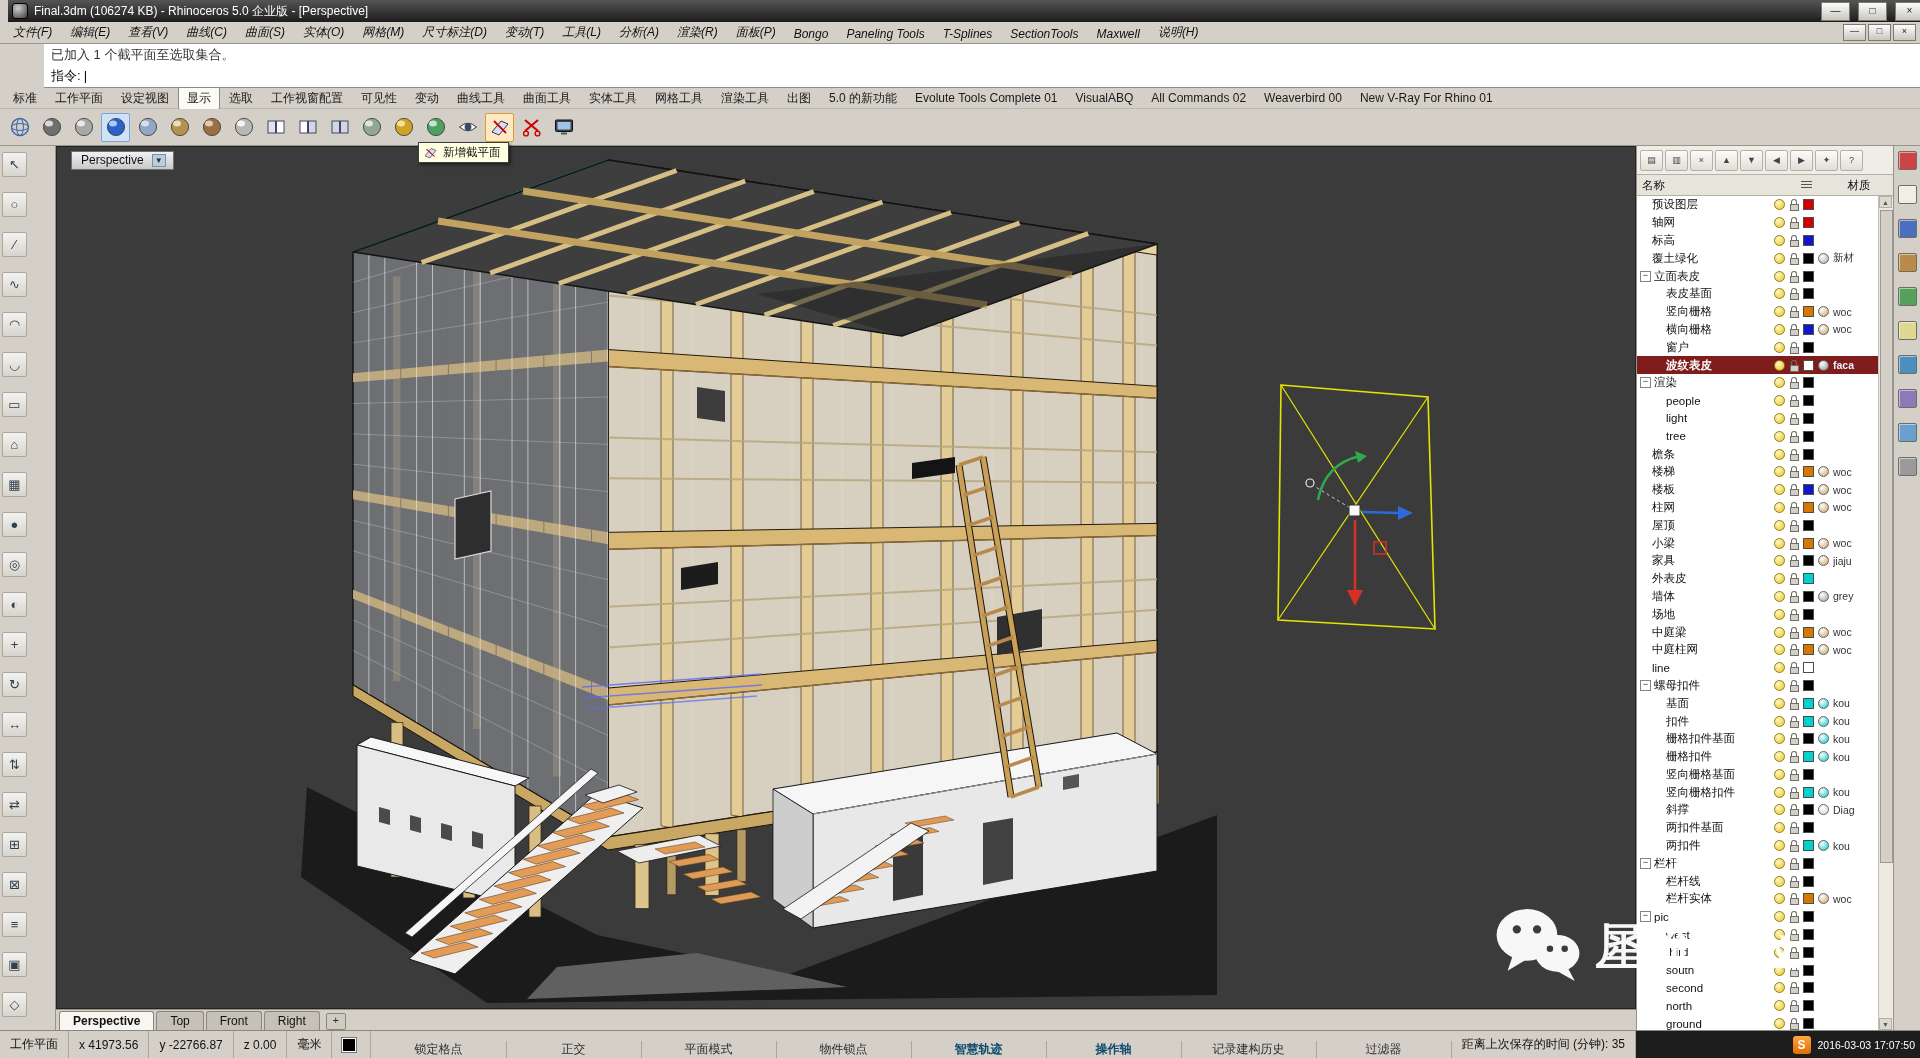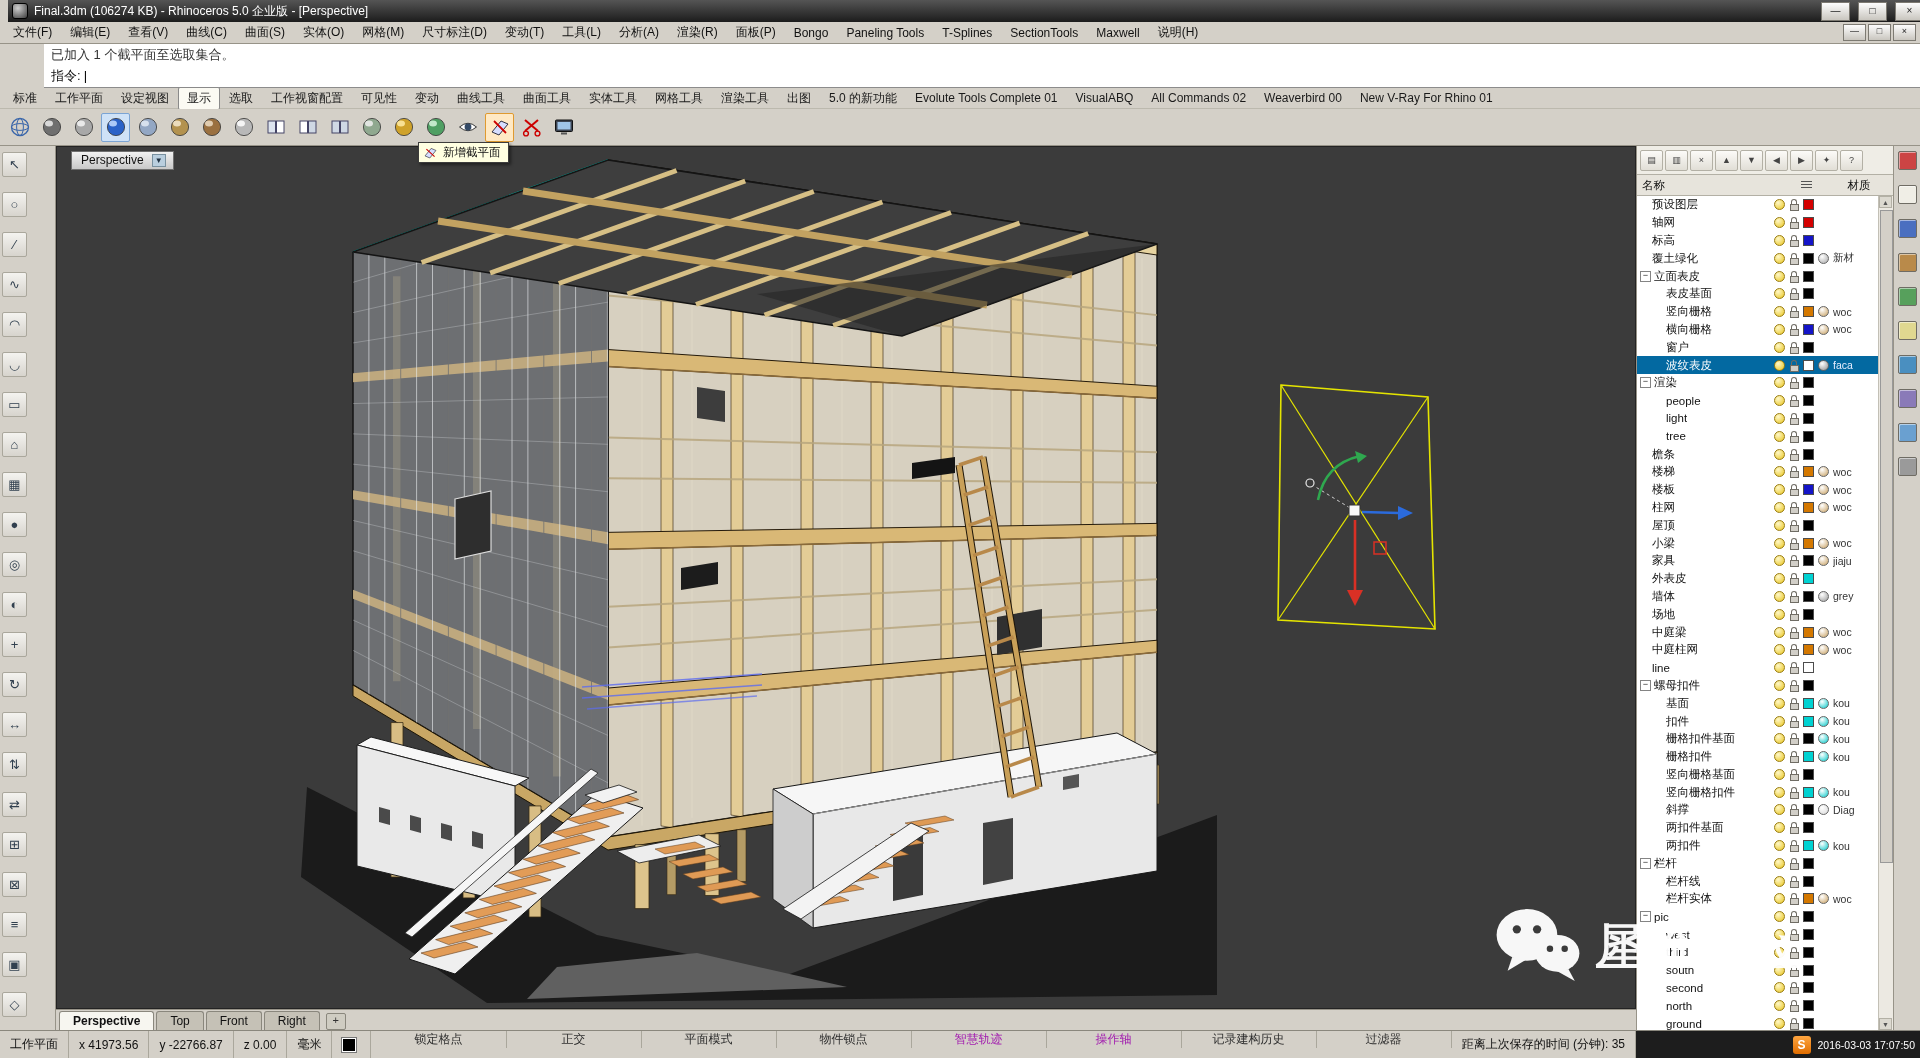--- a/index.html
+++ b/index.html
@@ -13,21 +13,21 @@
     gap:6px;padding:0 4px;box-sizing:border-box;font-size:12px;}
   .app-icon{width:14px;height:14px;border-radius:3px;border:1px solid #000;
     background:radial-gradient(circle at 35% 30%,#cfcfcf,#3c3c3c);flex:none;}
   .winbtn{width:27px;height:17px;background:linear-gradient(#fdfdfd,#c9c6bf);border:1px solid #7d7a72;
     color:#222;font-size:10px;line-height:15px;text-align:center;margin-left:2px;flex:none;}
   .winbtn.sm{width:21px;height:15px;line-height:13px;font-size:9px;}
 
   
   #menubar{position:absolute;left:0;top:22px;width:1920px;height:22px;background:#d4d0c8;
     border-bottom:1px solid #979388;display:flex;align-items:center;padding:0 4px;box-sizing:border-box;}
-  #menu-items{display:flex;align-items:center;}
+  #menu-items{display:flex;align-items:flex-end;font-style:italic;}
   .menu-item{padding:2px 9px;white-space:nowrap;}
 
   
   #cmdarea{position:absolute;left:0;top:44px;width:1920px;height:44px;background:#fff;
     border-bottom:1px solid #8c8c8c;box-sizing:border-box;margin-left:44px;}
   .cmd-line{height:21px;line-height:21px;padding-left:7px;font-size:13px;white-space:nowrap;}
   .cmd-history{color:#333;}
   .caret{margin-left:3px;color:#000;}
   #cmd-scroll{position:absolute;right:0;top:0;width:16px;height:43px;background:#efede7;
     border-left:1px solid #c5c2b8;display:flex;flex-direction:column;}
@@ -82,21 +82,21 @@
   #lp-toolbar{height:24px;display:flex;align-items:center;gap:2px;padding:2px 3px;border-bottom:1px solid #b3b0a5;}
   .lpt{width:21px;height:19px;border:1px solid #b3b0a5;background:linear-gradient(#fcfbf8,#e1ded6);
     display:flex;align-items:center;justify-content:center;font-size:9px;color:#444;border-radius:2px;}
   #lp-header{height:20px;display:flex;align-items:center;font-size:11.5px;background:#e7e4dc;
     border-bottom:1px solid #b3b0a5;padding:0 5px;gap:18px;}
   .hlines{width:11px;height:9px;background-image:linear-gradient(#555 1.5px,transparent 1.5px);
     background-size:11px 3px;}
   #lp-header .mat-h{width:58px;text-align:center;}
   #layer-list{flex:1;background:#fff;overflow:hidden;position:relative;}
   .lrow{height:17.8px;display:flex;align-items:center;font-size:11.5px;padding-right:17px;box-sizing:border-box;}
-  .lrow.sel{background:#0369a1;color:#fff;}
+  .lrow.sel{background:#7f1d1d;color:#fff;font-weight:bold;}
   .lind{flex:none;}
   .grpbox{width:9px;height:9px;flex:none;border:1px solid #848484;background:#fff;color:#222;
     font-size:9px;line-height:7px;text-align:center;margin-right:3px;}
   .lexp-sp{width:12px;flex:none;}
   .lname{white-space:nowrap;overflow:hidden;text-overflow:ellipsis;max-width:116px;}
   .lright{margin-left:auto;display:flex;align-items:center;gap:4px;flex:none;width:102px;}
   .bulb{width:9px;height:9px;border-radius:50%;flex:none;border:1px solid #9a7d10;
     background:radial-gradient(circle at 35% 30%,#fff8c8,#e9c51f);}
   .lockw{width:10px;height:13px;position:relative;flex:none;}
   .lockb{position:absolute;left:1px;top:6px;width:7px;height:5px;background:#d2cfc8;border:1px solid #6f6c64;}
@@ -118,21 +118,21 @@
     border-left:1px solid #979388;box-sizing:border-box;display:flex;flex-direction:column;
     align-items:center;gap:15px;padding-top:5px;}
   .esi{width:17px;height:17px;border-radius:2px;border:1px solid #6f6c64;flex:none;
     box-shadow:inset 1px 1px 0 rgba(255,255,255,.5);}
 
   
   #statusbar{position:absolute;left:0;top:1030px;width:1920px;height:28px;background:#d4d0c8;
     border-top:1px solid #8a877d;display:flex;align-items:stretch;box-sizing:border-box;font-size:12px;}
   .sseg{display:flex;align-items:center;padding:0 10px;border-right:1px solid #aaa79c;white-space:nowrap;}
   .sseg.toggle{flex:1;justify-content:center;color:#2e2e2e;}
-  .sseg.toggle.on{font-weight:normal;color:#a21caf;}
+  .sseg.toggle.on{font-weight:bold;color:#0c4a6e;}
   .cswatch{width:12px;height:12px;background:#000;border:1px solid #fff;outline:1px solid #777;margin-right:4px;}
   #sdark{width:284px;flex:none;background:#1d1d1d;color:#fff;display:flex;align-items:center;
     justify-content:flex-end;gap:7px;padding:0 5px;box-sizing:border-box;font-size:10.5px;}
   #sbadge{width:18px;height:18px;border-radius:3px;background:linear-gradient(#ffa640,#e06d00);color:#fff;
     font-weight:bold;font-size:12px;display:flex;align-items:center;justify-content:center;flex:none;}
 
   
   #watermark{position:absolute;left:1492px;top:903px;z-index:50;display:flex;align-items:center;
     gap:12px;color:#fff;opacity:.96;}
   #watermark .wm-text{font-size:46px;font-weight:bold;letter-spacing:5px;line-height:1;text-decoration:underline;}
@@ -1322,21 +1322,21 @@
 
 <div id="statusbar">
   <div class="sseg">工作平面</div>
   <div class="sseg">x 41973.56</div>
   <div class="sseg">y -22766.87</div>
   <div class="sseg">z 0.00</div>
   <div class="sseg">毫米</div>
   <div class="sseg">
     <span class="cswatch"></span>
   </div>
-  <div id="status-toggles" style="display:flex;flex:1;align-items:flex-start;">
+  <div id="status-toggles" style="display:flex;flex:1;align-items:flex-end;">
       <div class="sseg toggle">锁定格点</div>
       <div class="sseg toggle">正交</div>
       <div class="sseg toggle">平面模式</div>
       <div class="sseg toggle">物件锁点</div>
       <div class="sseg toggle on">智慧轨迹</div>
       <div class="sseg toggle on">操作轴</div>
       <div class="sseg toggle">记录建构历史</div>
       <div class="sseg toggle">过滤器</div>
     </div>
   <div class="sseg">距离上次保存的时间 (分钟): 35</div>

